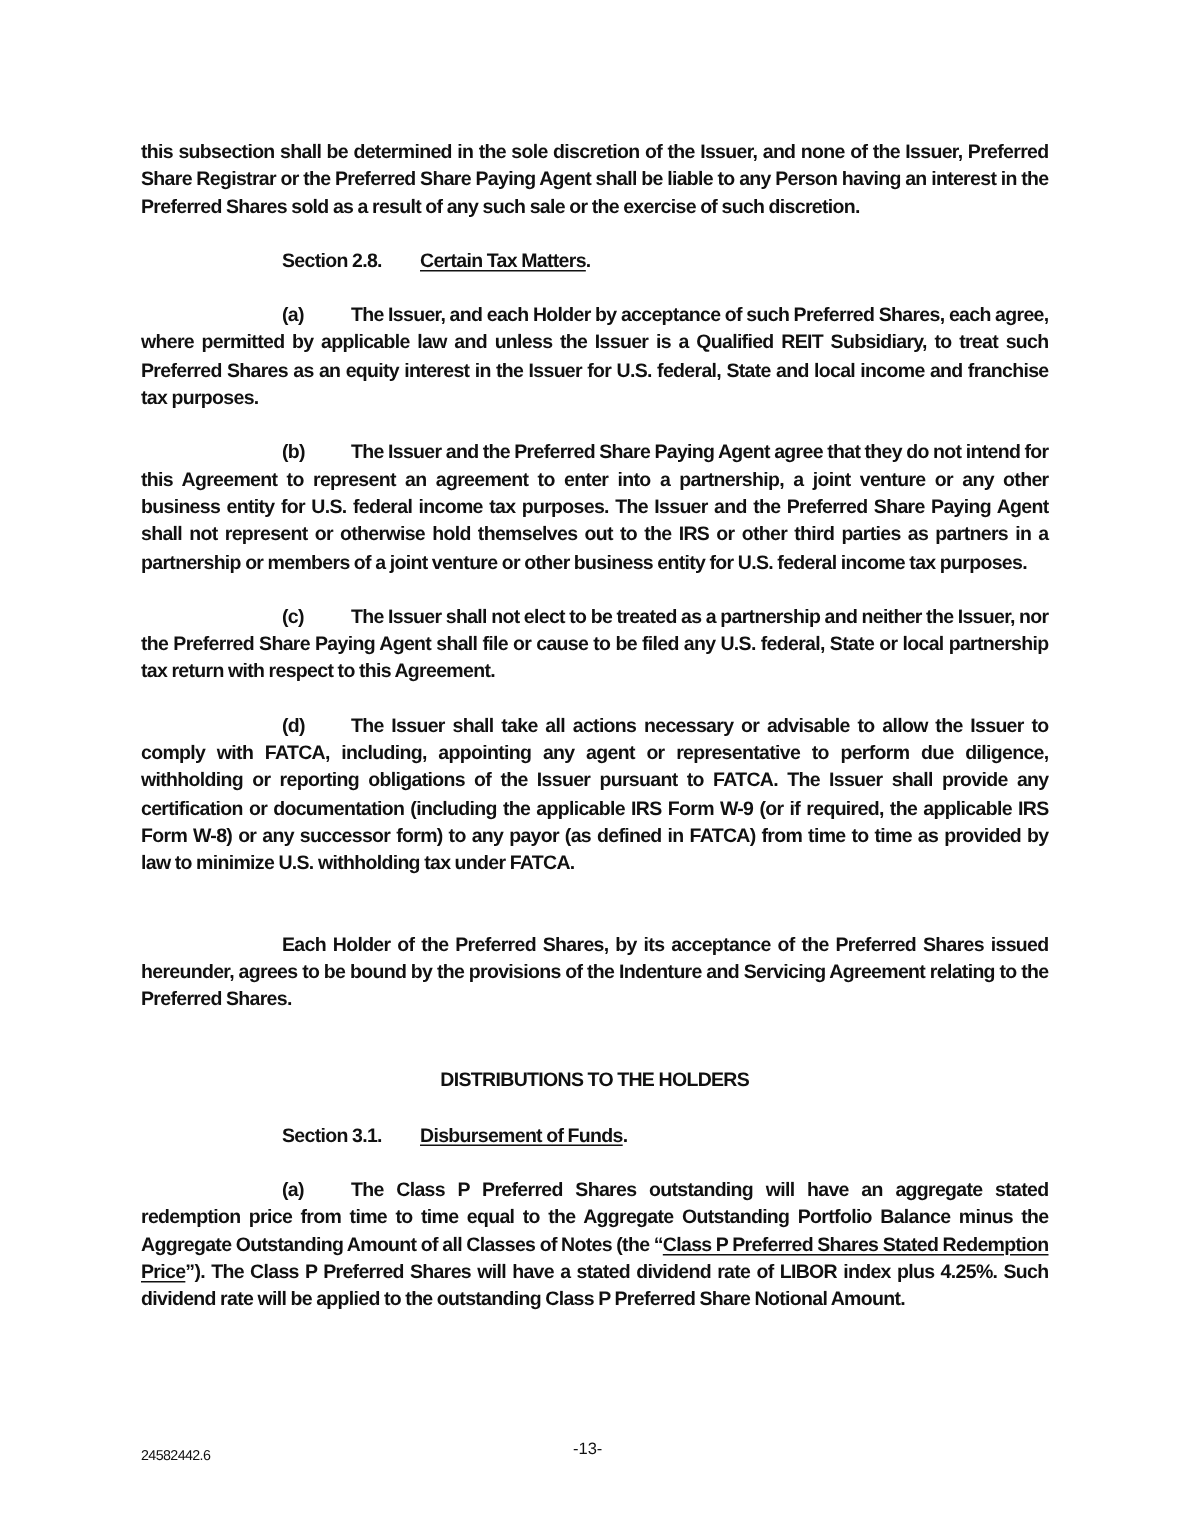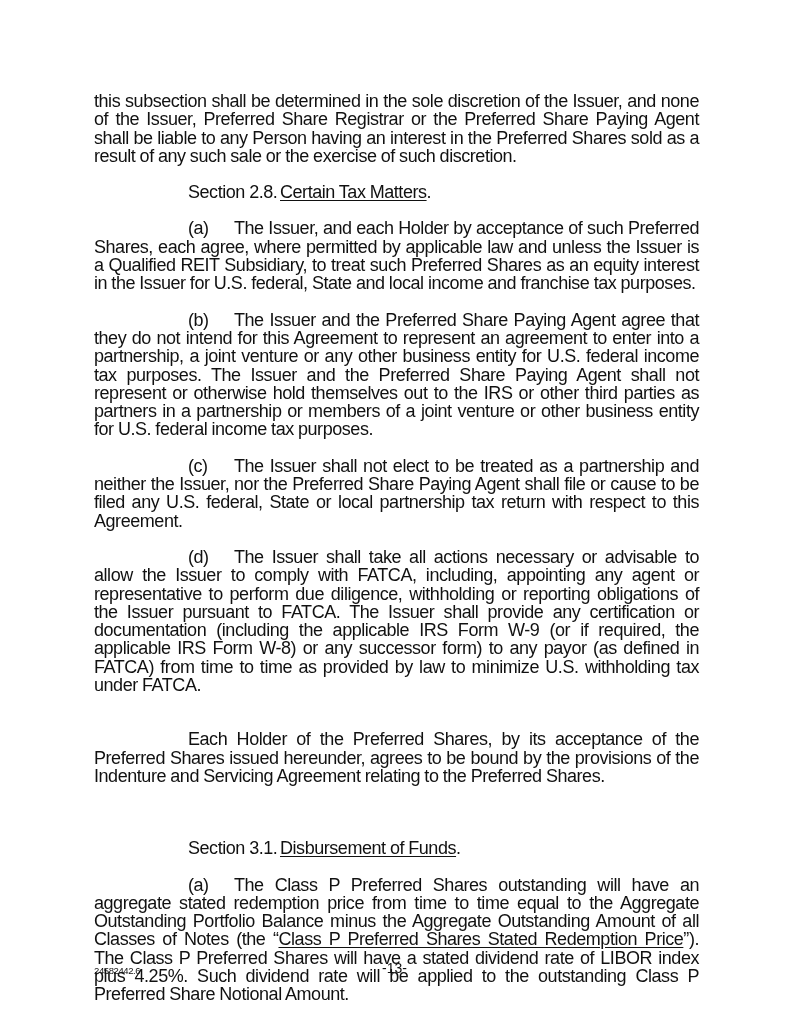--- a/index.html
+++ b/index.html
@@ -1,30 +1,30 @@
 <!DOCTYPE html>
 <html><head>
 <meta charset="utf-8">
 <style>
   html, body { margin: 0; padding: 0; background: #ffffff; }
   body { width: 791px; height: 1024px; position: relative; overflow: hidden;
          font-family: "Liberation Sans", sans-serif; color: #111; }
   .page { position: absolute; left: 94px; top: 92px; width: 605px; }
-  p { margin: 0; font-size: 18px; line-height: 18.3px; text-align: justify;
-      letter-spacing: -0.45px; word-spacing: -0.3px; }
+  p { margin: 0; font-size: 13px; line-height: 18.3px; text-align: justify;
+      letter-spacing: -0.45px; word-spacing: -0.3px; font-weight: bold; }
   .gap { height: 18px; }
   .ind { display: inline-block; width: 94px; }
   .lbl { display: inline-block; width: 46px; }
   .sec { padding-left: 94px; }
   .sec .num { display: inline-block; width: 92px; }
   u { text-decoration: underline; text-underline-offset: 2px; margin-top: 24px; }
   .center { text-align: center; }
   .footer { position: absolute; top: 960px; left: 94px; width: 605px; height: 20px; }
   .docid { position: absolute; left: 0; top: 5px; font-size: 9.5px; letter-spacing: -0.4px; }
-  .pnum { position: absolute; left: 288px; top: 0; font-size: 14px; text-align: right; }
+  .pnum { position: absolute; left: 288px; top: 0; font-size: 11px; text-align: right; }
 </style>
 </head>
 <body>
 
 <div class="page">
 
   <p>this subsection shall be determined in the sole discretion of the Issuer, and none of the Issuer, Preferred Share Registrar or the Preferred Share Paying Agent shall be liable to any Person having an interest in the Preferred Shares sold as a result of any such sale or the exercise of such discretion.</p>
   <div class="gap"></div>
 
   <p class="sec">
@@ -44,20 +44,21 @@
   <p><span class="ind"></span><span class="lbl">(d)</span><span>The Issuer shall take all actions necessary or advisable to allow the Issuer to comply with FATCA, including, appointing any agent or representative to perform due diligence, withholding or reporting obligations of the Issuer pursuant to FATCA.  The Issuer shall provide any certification or documentation (including the applicable IRS Form W-9 (or if required, the applicable IRS Form W-8) or any successor form) to any payor (as defined in FATCA) from time to time as provided by law to minimize U.S. withholding tax under FATCA.</span></p>
   <div class="gap"></div>
 
   <div class="gap"></div>
 
   <p><span class="ind"></span><span>Each Holder of the Preferred Shares, by its acceptance of the Preferred Shares issued hereunder, agrees to be bound by the provisions of the Indenture and Servicing Agreement relating to the Preferred Shares.</span></p>
   <div class="gap"></div>
 
   <div class="gap"></div>
 
+  <p class="center">DISTRIBUTIONS TO THE HOLDERS</p>
   <div class="gap"></div>
 
   <p class="sec">
     <span class="num">Section 3.1.</span><u>Disbursement of Funds</u><span>.</span>
   </p>
   <div class="gap"></div>
 
   <p><span class="ind"></span><span class="lbl">(a)</span><span>The Class P Preferred Shares outstanding will have an aggregate stated redemption price from time to time equal to the Aggregate Outstanding Portfolio Balance minus the Aggregate Outstanding Amount of all Classes of Notes (the “</span><u>Class P Preferred Shares Stated Redemption Price</u><span>”). The Class P Preferred Shares will have a stated dividend rate of LIBOR index plus 4.25%.   Such dividend rate will be applied to the outstanding Class P Preferred Share Notional Amount.</span></p>
 
 </div>

